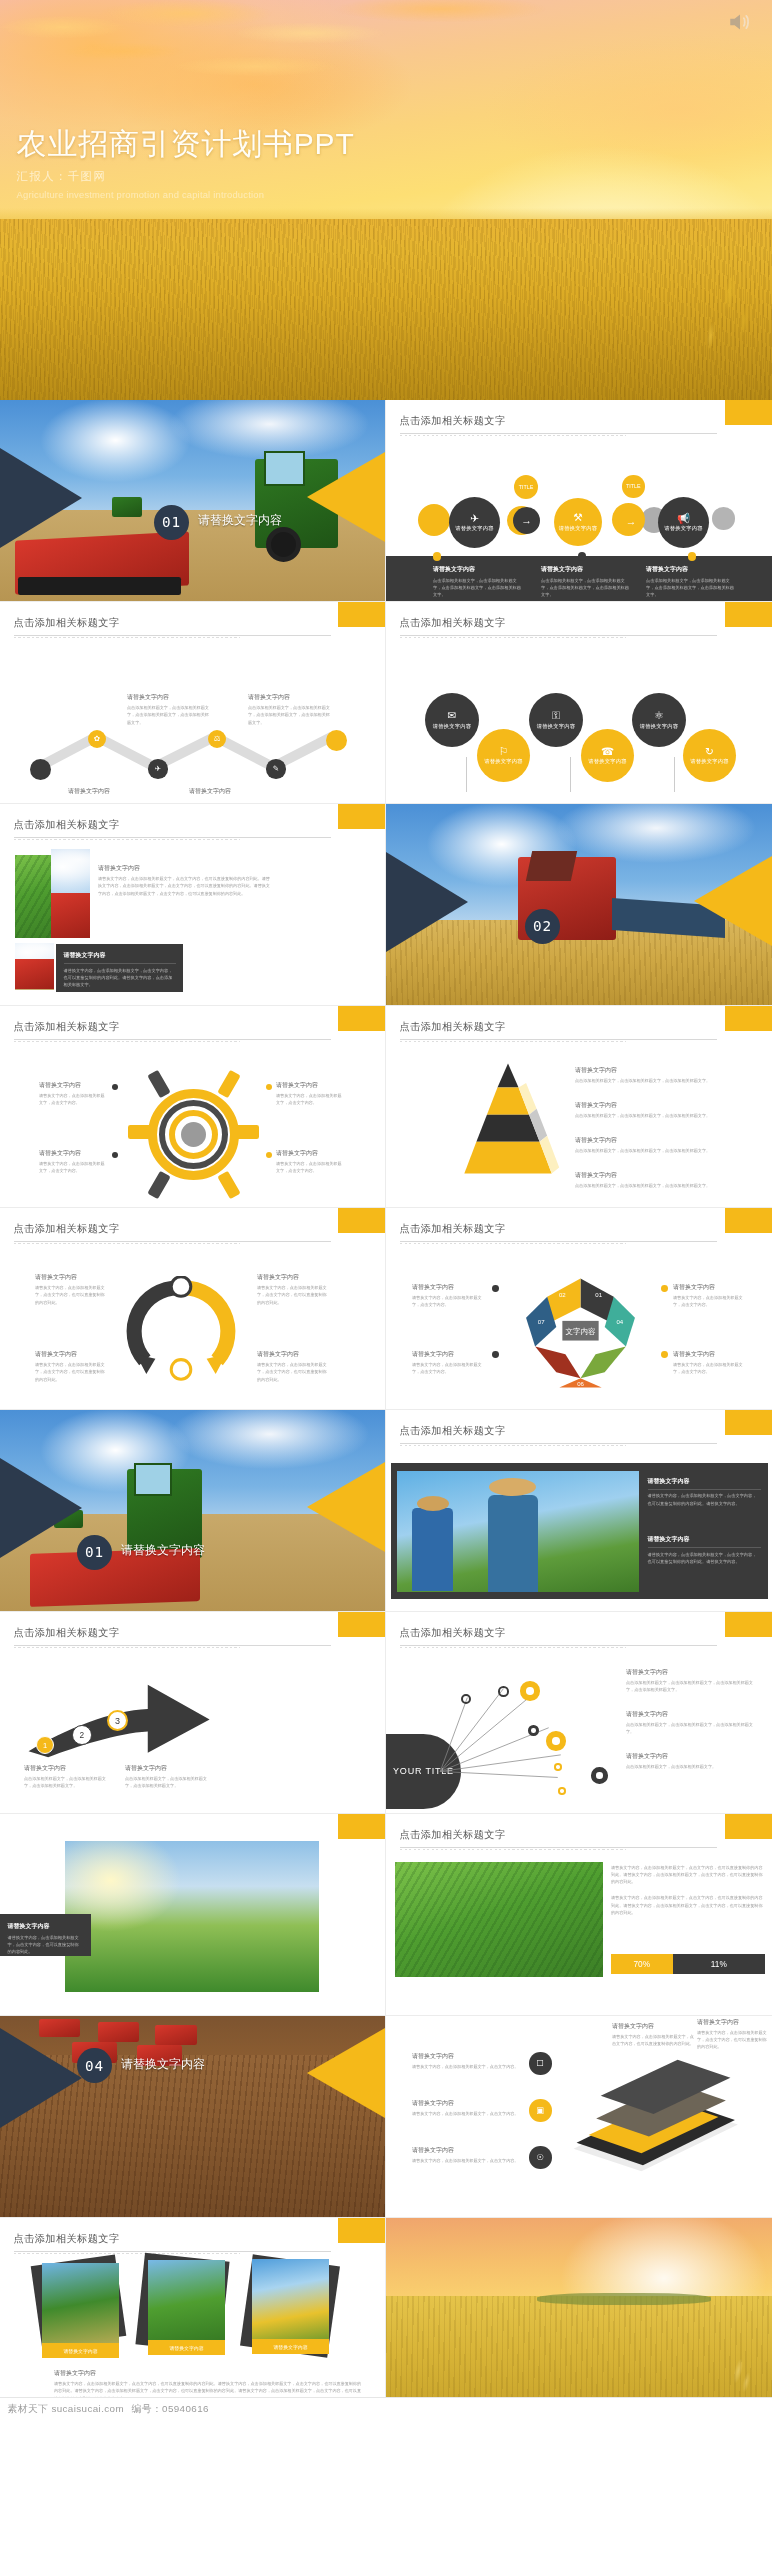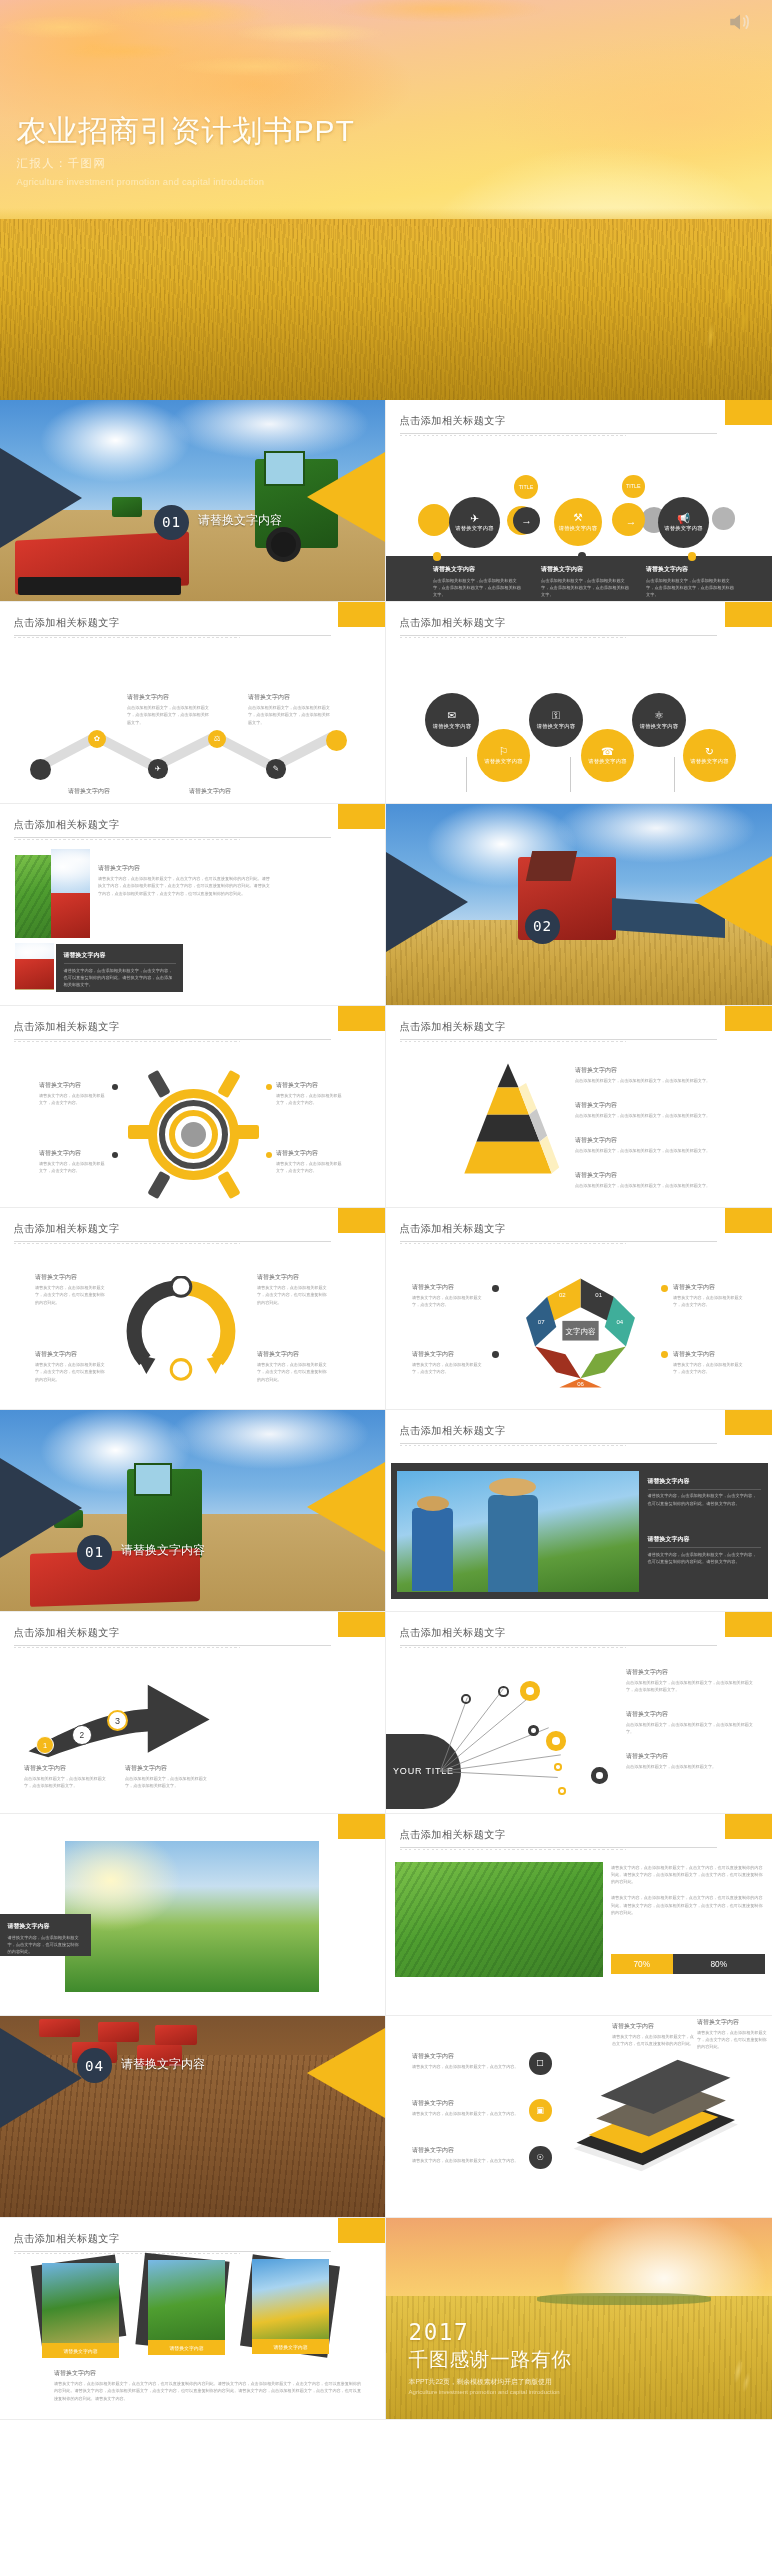--- a/index.html
+++ b/index.html
@@ -64,21 +64,21 @@
     position:absolute; right:19.6px; top:9px; width:26px; height:26px;
     opacity:.55;
   }
   .cover .txt { position:absolute; left:16.6px; top:112px; z-index:4; }
   .cover .year {
     font-size:42px; line-height:.95; font-weight:400; color:#fffdf6;
     letter-spacing:2.3px; font-family:"DejaVu Sans Mono","Liberation Mono",monospace;
     text-shadow:0 0.8px 2.3px rgba(150,100,10,.35);
   }
   .cover .maintitle {
-    margin-top:3px; font-size:30px; line-height:1.08; color:#fffdf6; font-weight:400;
+    margin-top:16px; font-size:30px; line-height:1.08; color:#fffdf6; font-weight:400;
     letter-spacing:0.8px; text-shadow:0 0.8px 3px rgba(150,100,10,.35);
   }
   .cover .byline { margin-top:9px; font-size:11.3px; color:#fff4d8; opacity:.88; letter-spacing:1.5px;}
   .cover .subline { margin-top:4.5px; font-size:9.4px; color:#fff2cf; opacity:.72; letter-spacing:0.2px;}
 
   
   .grid { display:flex; flex-wrap:wrap; width:773px; }
   .slide {
     width:386px; height:202px; position:relative; overflow:hidden;
     background:#fff; border-right:0.8px solid #ececec; border-bottom:0.8px solid #ececec;
@@ -663,21 +663,21 @@
         <div class="t">点击添加相关标题文字</div>
         <div class="rule"></div>
       </div>
       <div class="ph green-ph" style="left:9px;top:48px;width:208px;height:115px"></div>
       <div style="position:absolute;left:225px;top:50px;width:154px">
         <div class="bdy" style="margin-top:0">请替换文字内容，点击添加相关标题文字，点击文字内容，也可以直接复制你的内容到此。请替换文字内容，点击添加相关标题文字，点击文字内容，也可以直接复制你的内容到此。</div>
         <div class="bdy" style="margin-top:9px">请替换文字内容，点击添加相关标题文字，点击文字内容，也可以直接复制你的内容到此。请替换文字内容，点击添加相关标题文字，点击文字内容，也可以直接复制你的内容到此。</div>
       </div>
       <div class="pct" style="left:225px;top:140px;width:154px">
         <div style="width:40%;background:#f5b919">70%</div>
-        <div style="width:60%;background:#3a3a3a">80%</div>
+        <div style="width:60%;background:#3a3a3a">11%</div>
       </div>
     </div>
 
     <div class="slide">
       <div class="ph soil-ph" style="inset:0"></div>
       <div class="ph" style="left:0;top:0;width:386px;height:39px;background:linear-gradient(180deg,#7d5430,#8a5c31)"></div>
       <div class="ph tractor-red" style="left:39px;top:3px;width:41px;height:18px;border-radius:2.3px"></div>
       <div class="ph tractor-red" style="left:98px;top:6px;width:41px;height:19.6px;border-radius:2.3px"></div>
       <div class="ph tractor-red" style="left:155px;top:9px;width:42px;height:19.6px;border-radius:2.3px"></div>
       <div class="ph tractor-red" style="left:72px;top:26px;width:45px;height:21px;border-radius:2.3px"></div>
@@ -757,28 +757,26 @@
     </div>
 
     <div class="slide">
       <div style="position:absolute;inset:0;background:
             radial-gradient(ellipse 166px 113px at 72% 30%, rgba(255,255,255,.9) 0%, rgba(255,240,180,0) 62%),
             linear-gradient(178deg,#f0a56d 0%,#f6bf6b 22%,#fad26f 40%,#fbe08e 52%,#e8c84e 60%,#d9b63c 72%,#cba72f 100%)"></div>
       <div style="position:absolute;left:0;top:78px;width:386px;height:124px;background:
             repeating-linear-gradient(91deg, rgba(110,80,10,.14) 0 1.5px, rgba(0,0,0,0) 1.5px 5.3px),
             linear-gradient(180deg,#e5c44a 0%,#d8b437 46%,#c5a128 100%)"></div>
       <div style="position:absolute;left:151px;top:75px;width:174px;height:12px;background:#7a8f3a;opacity:.7;border-radius:40%"></div>
-      <div style="position:absolute;left:22.6px;top:103px;z-index:3">
-        <div style="font-size:22.6px;color:#fffdf2;letter-spacing:1.5px;line-height:1;font-family:'DejaVu Sans Mono','Liberation Mono',monospace;text-shadow:0 0.8px 2.3px rgba(140,95,10,.4)">2017</div>
-        <div style="font-size:19.6px;color:#fffdf2;margin-top:2.3px;letter-spacing:0.8px;text-shadow:0 0.8px 2.3px rgba(140,95,10,.4)">千图感谢一路有你</div>
-        <div style="font-size:6.8px;color:#fff6dd;margin-top:3.8px;opacity:.9">本PPT共22页，剩余模板素材均开启了商版使用</div>
-        <div style="font-size:6px;color:#fff2cf;margin-top:2.3px;opacity:.7">Agriculture investment promotion and capital introduction</div>
-      </div>
       <div style="position:absolute;right:7.5px;bottom:18px;width:53px;height:45px;opacity:.6;background:
             radial-gradient(ellipse 5.3px 18px at 46% 34%, rgba(245,220,130,.9) 0, rgba(245,220,130,0) 72%),
             radial-gradient(ellipse 4.5px 15px at 66% 54%, rgba(240,212,120,.85) 0, rgba(240,212,120,0) 72%);transform:rotate(14deg)"></div>
     </div>
 
   </div>
 
+  <div class="footer">
+    <span>素材天下 sucaisucai.com</span>
+    <span>编号：05940616</span>
+  </div>
 
 </div>
 
 
 </body></html>

